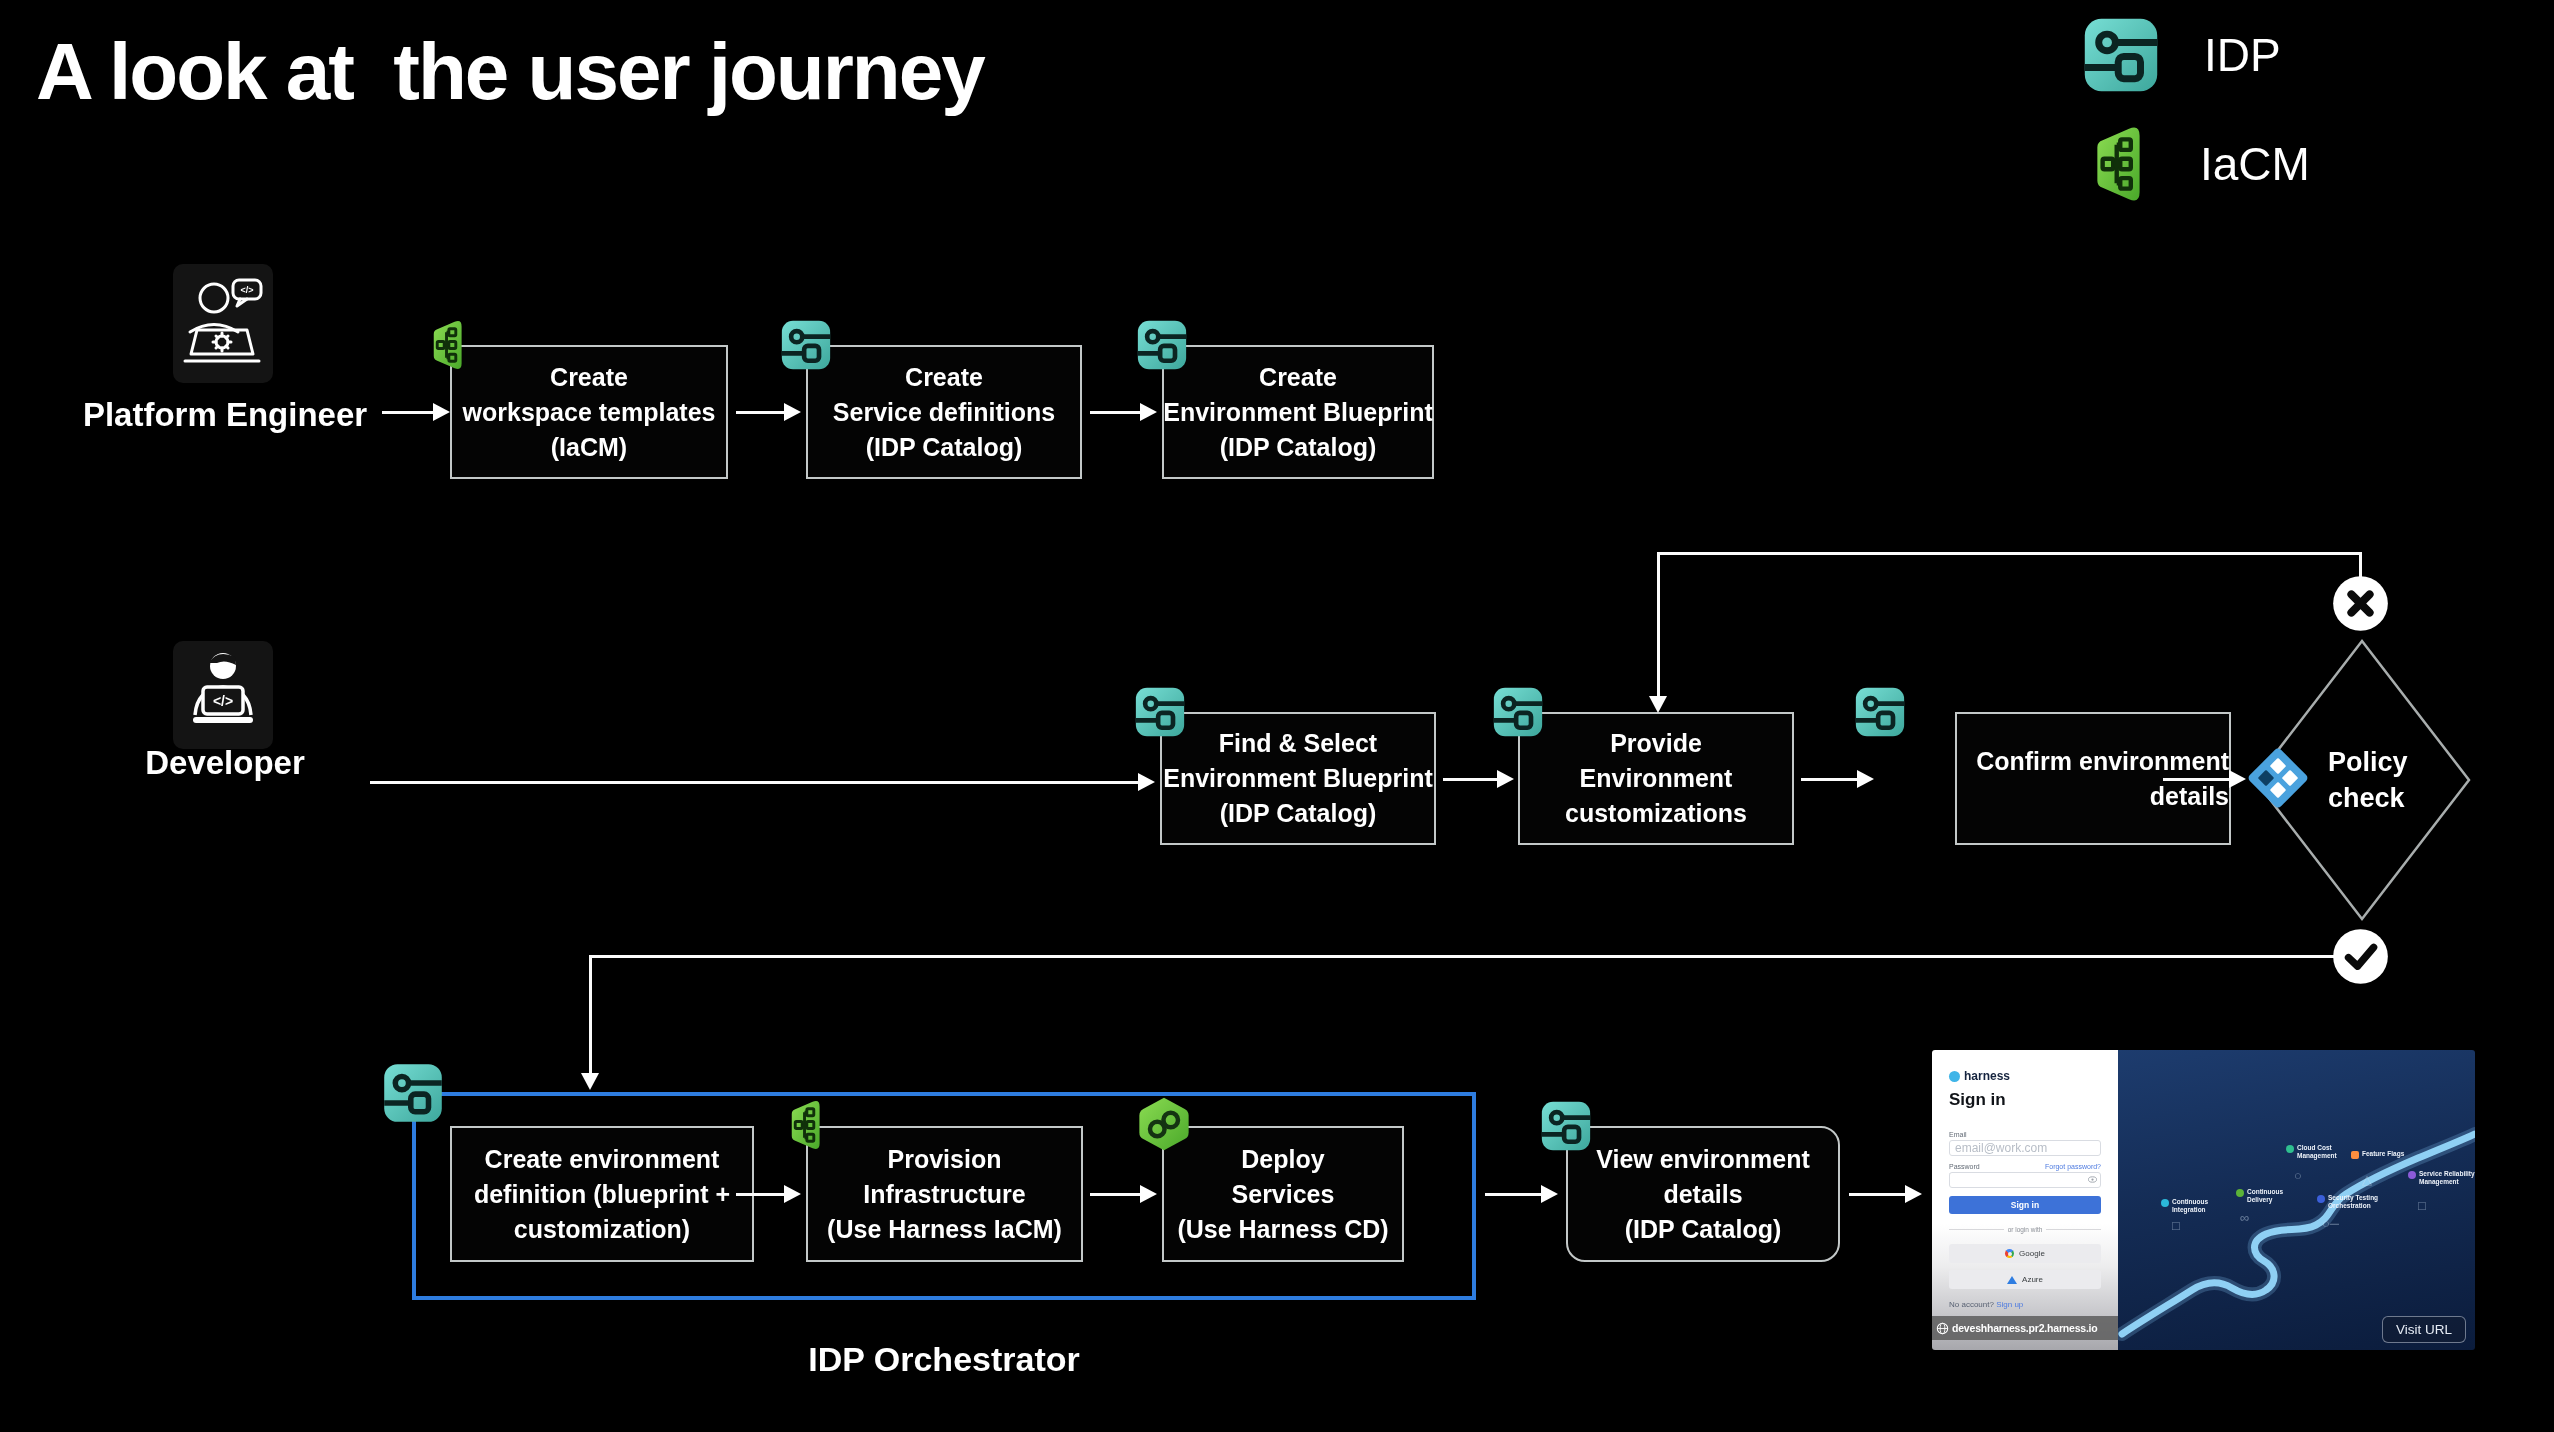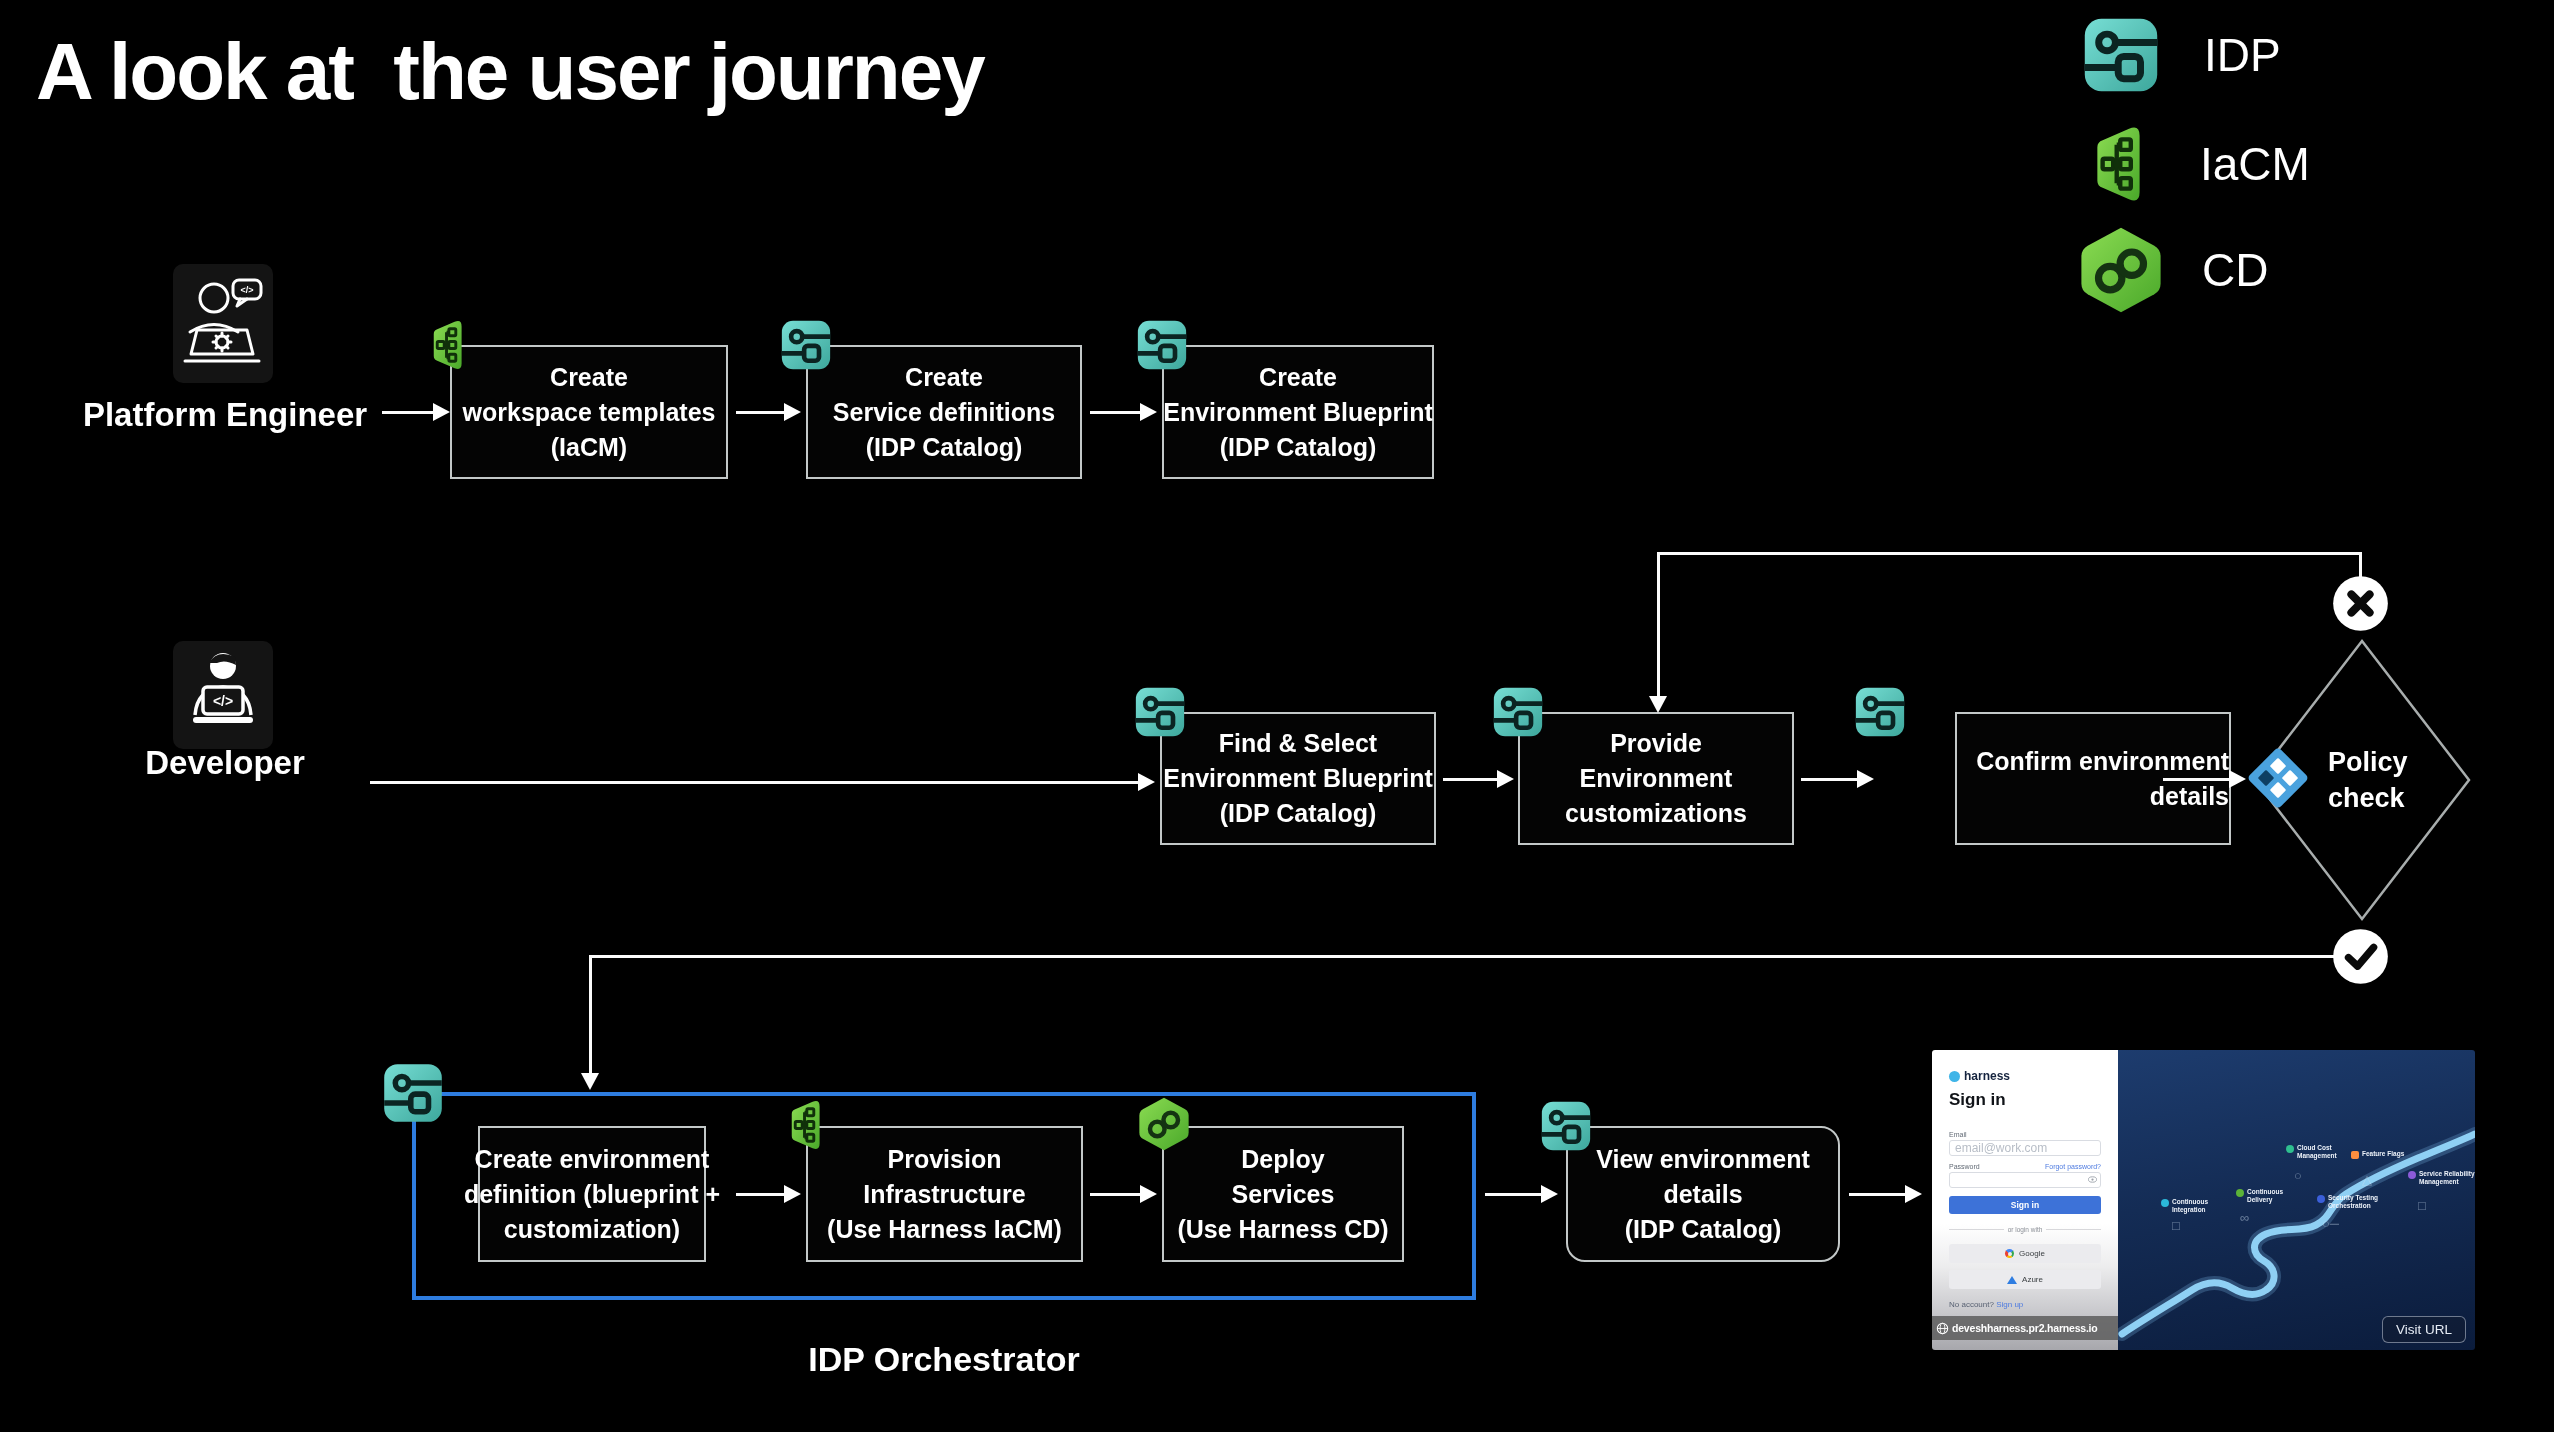--- a/index.html
+++ b/index.html
@@ -128,26 +128,20 @@
         <use href="#sym-idp"></use>
       </svg>
     <span class="legend-label">IDP</span>
   </div>
   <div class="legend-row" style="left:2078px; top:116px;">
     <svg width="88" height="96" viewBox="0 0 100 100">
         <use href="#sym-iacm"></use>
       </svg>
     <span class="legend-label" style="margin-left:34px;">IaCM</span>
   </div>
-  <div class="legend-row" style="left:2076px; top:222px;">
-    <svg width="90" height="96" viewBox="0 0 100 100">
-        <use href="#sym-cd"></use>
-      </svg>
-    <span class="legend-label" style="margin-left:36px;">CD</span>
-  </div>
 
   <div class="tile" style="left:173px; top:264px; width:100px; height:119px;">
     <svg width="100" height="119" viewBox="0 0 100 119">
       <g fill="none" stroke="#fff" stroke-width="3" stroke-linecap="round" stroke-linejoin="round">
         <circle cx="41" cy="34" r="14"></circle>
         <rect x="60" y="16" width="28" height="19" rx="6"></rect>
         <path d="M67 35 L64 42 L74 35"></path>
         <path d="M17 68 Q41 53 65 68"></path>
         <path d="M24 66 L74 66 L80 90 L18 90 Z"></path>
         <circle cx="49" cy="78" r="6"></circle>
@@ -272,21 +266,21 @@
     <circle cx="50" cy="50" r="48" fill="#fff"></circle>
     <path d="M29 52 L45 67 L73 34" fill="none" stroke="#0a0a0a" stroke-width="13" stroke-linecap="round" stroke-linejoin="round"></path>
   </svg>
 
   <div class="orch"></div>
   <svg class="chip" style="left:382px; top:1062px;" width="62" height="62" viewBox="0 0 56 56">
       <use href="#sym-idp"></use>
     </svg>
   <div class="orch-label">IDP Orchestrator</div>
 
-  <div class="fbox" style="left:450px; top:1126px; width:228px; height:136px;margin-left:28px;">
+  <div class="fbox" style="left:450px; top:1126px; width:304px; height:136px;">
     <span>Create environment</span>
     <span>definition (blueprint +</span>
     <span>customization)</span>
   </div>
 
   <div class="hline" style="left:736px; top:1193px; width:48px;"></div>
   <div class="ah-r" style="left:784px; top:1185px;"></div>
 
   <div class="fbox" style="left:806px; top:1126px; width:277px; height:136px;">
     <span>Provision</span>

